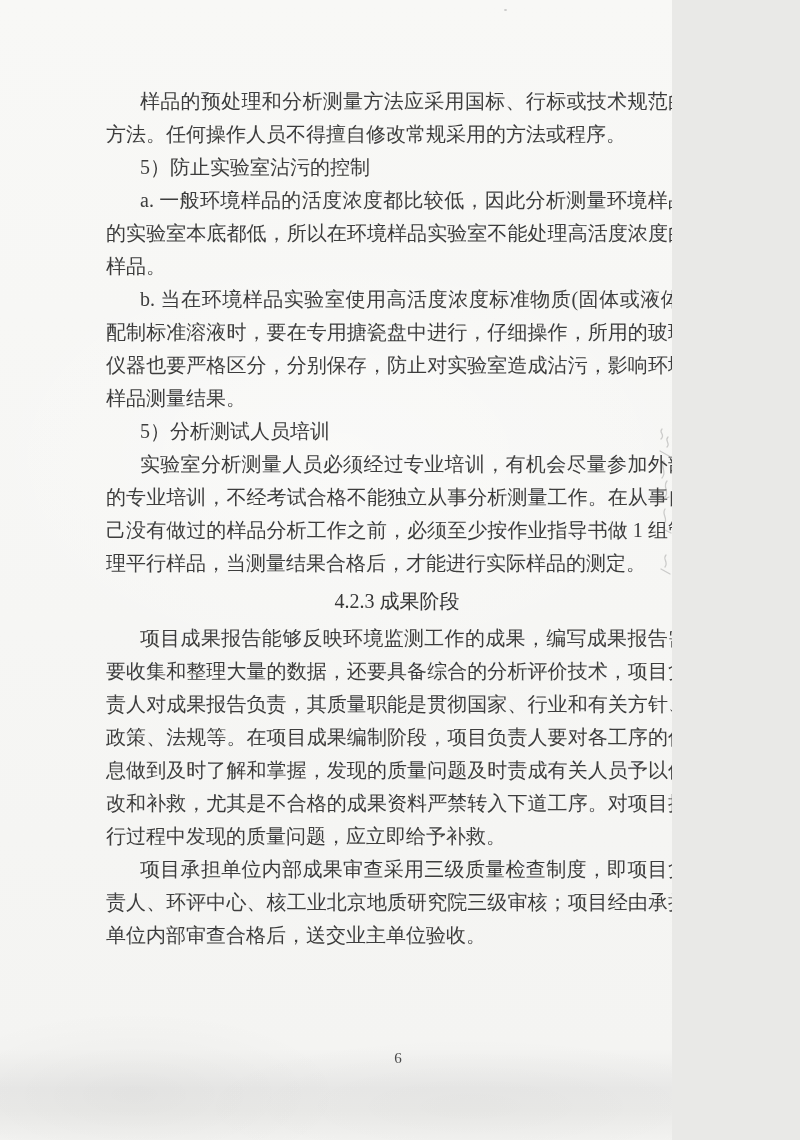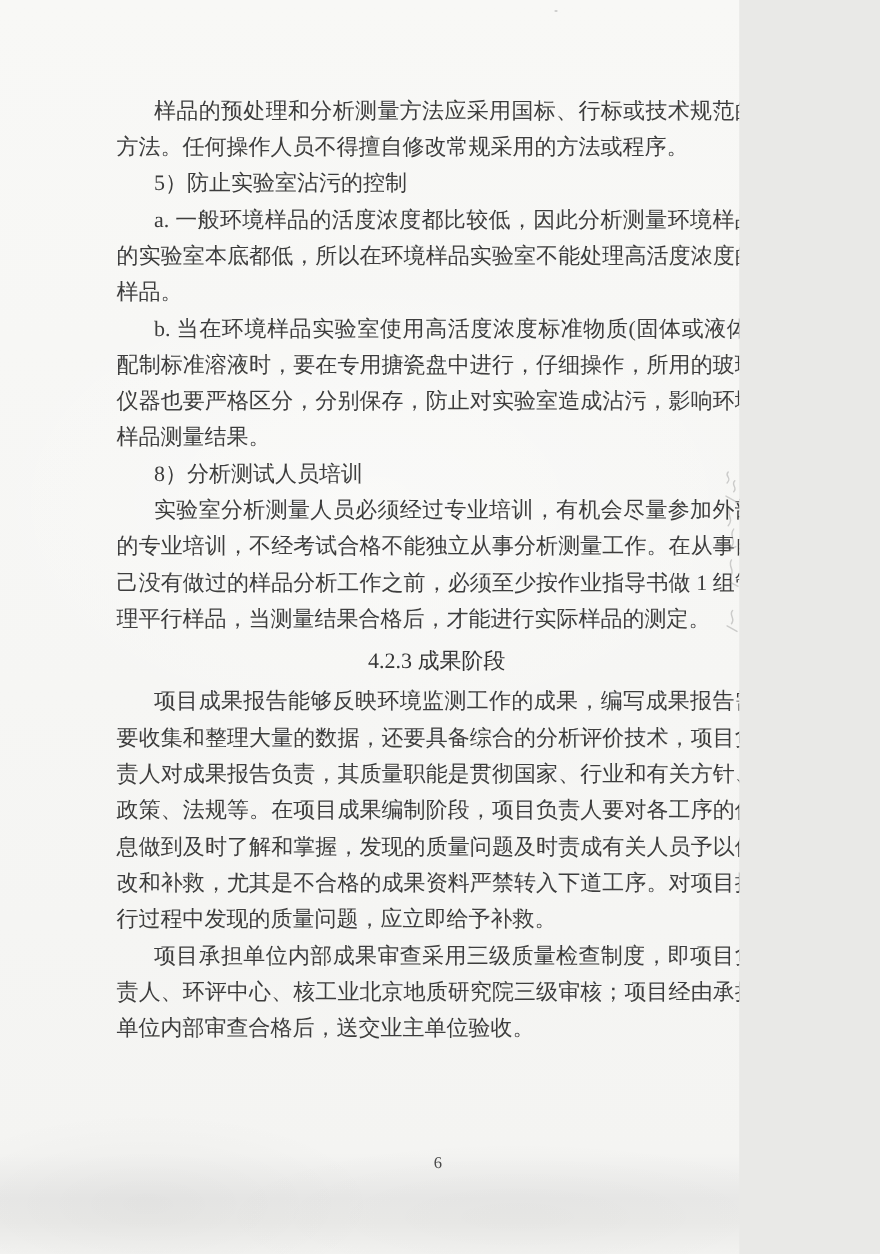--- a/index.html
+++ b/index.html
@@ -90,21 +90,21 @@
 </head>
 <body>
 
 <div class="page">
 
   <div class="content">
     <p class="para">样品的预处理和分析测量方法应采用国标、行标或技术规范的方法。任何操作人员不得擅自修改常规采用的方法或程序。</p>
     <p class="para">5）防止实验室沾污的控制</p>
     <p class="para">a. 一般环境样品的活度浓度都比较低，因此分析测量环境样品的实验室本底都低，所以在环境样品实验室不能处理高活度浓度的样品。</p>
     <p class="para">b. 当在环境样品实验室使用高活度浓度标准物质(固体或液体)配制标准溶液时，要在专用搪瓷盘中进行，仔细操作，所用的玻璃仪器也要严格区分，分别保存，防止对实验室造成沾污，影响环境样品测量结果。</p>
-    <p class="para">8）分析测试人员培训</p>
+    <p class="para">5）分析测试人员培训</p>
     <p class="para">实验室分析测量人员必须经过专业培训，有机会尽量参加外部的专业培训，不经考试合格不能独立从事分析测量工作。在从事自己没有做过的样品分析工作之前，必须至少按作业指导书做 1 组管理平行样品，当测量结果合格后，才能进行实际样品的测定。</p>
     <h3 class="heading">4.2.3 成果阶段</h3>
     <p class="para">项目成果报告能够反映环境监测工作的成果，编写成果报告需要收集和整理大量的数据，还要具备综合的分析评价技术，项目负责人对成果报告负责，其质量职能是贯彻国家、行业和有关方针、政策、法规等。在项目成果编制阶段，项目负责人要对各工序的信息做到及时了解和掌握，发现的质量问题及时责成有关人员予以修改和补救，尤其是不合格的成果资料严禁转入下道工序。对项目执行过程中发现的质量问题，应立即给予补救。</p>
     <p class="para">项目承担单位内部成果审查采用三级质量检查制度，即项目负责人、环评中心、核工业北京地质研究院三级审核；项目经由承担单位内部审查合格后，送交业主单位验收。</p>
   </div>
 
   <div class="scan-artifact">
     <svg width="34" height="160" viewBox="0 0 34 160" xmlns="http://www.w3.org/2000/svg">
       <g fill="none" stroke="#8f8f8f" stroke-width="1.3" stroke-linecap="round" opacity="0.75">
         <path d="M24 4 C 20 8, 28 9, 23 14"></path>

